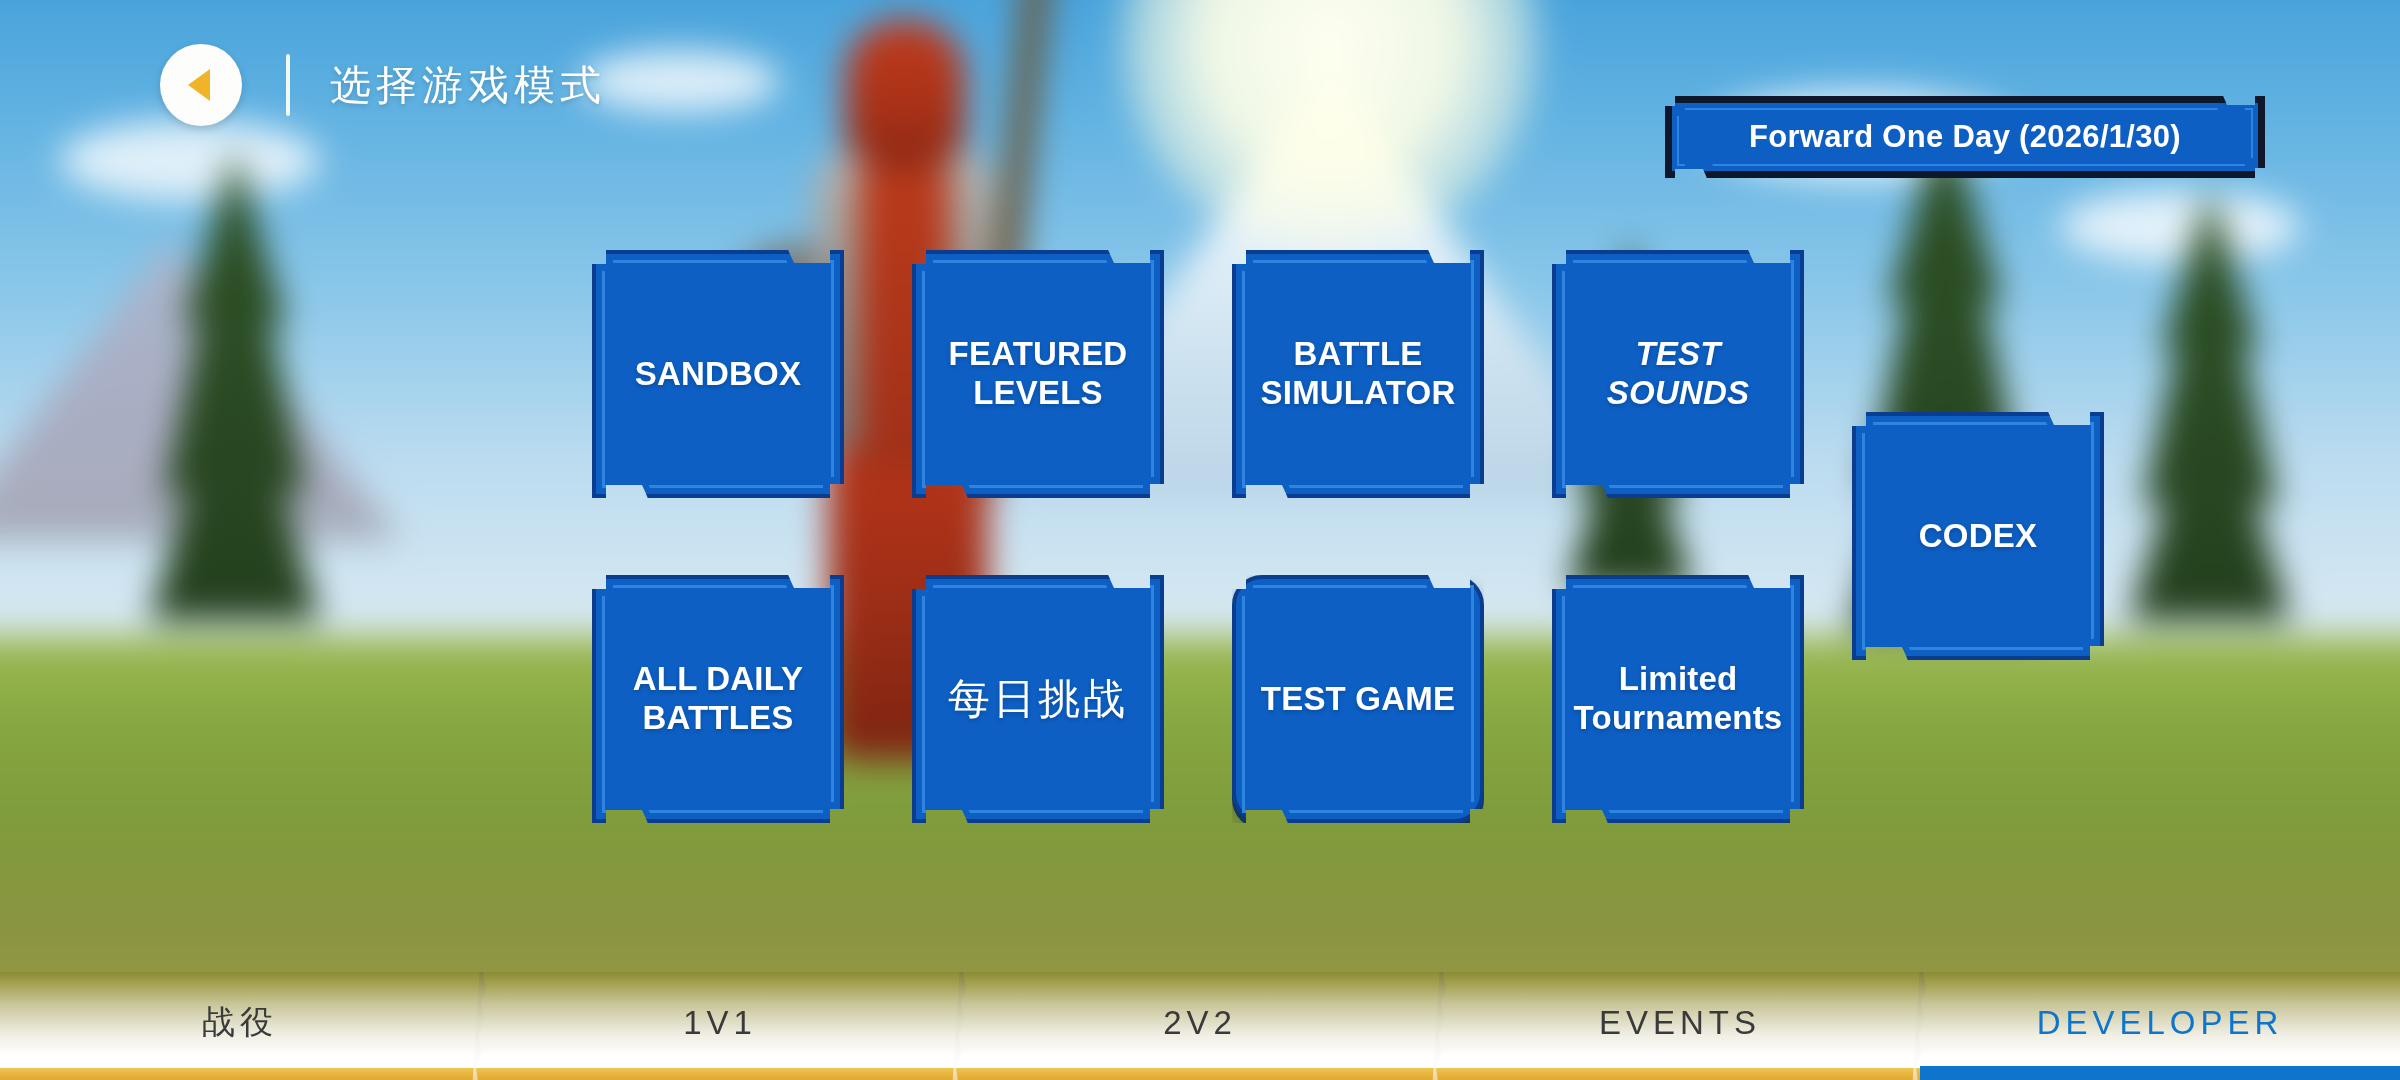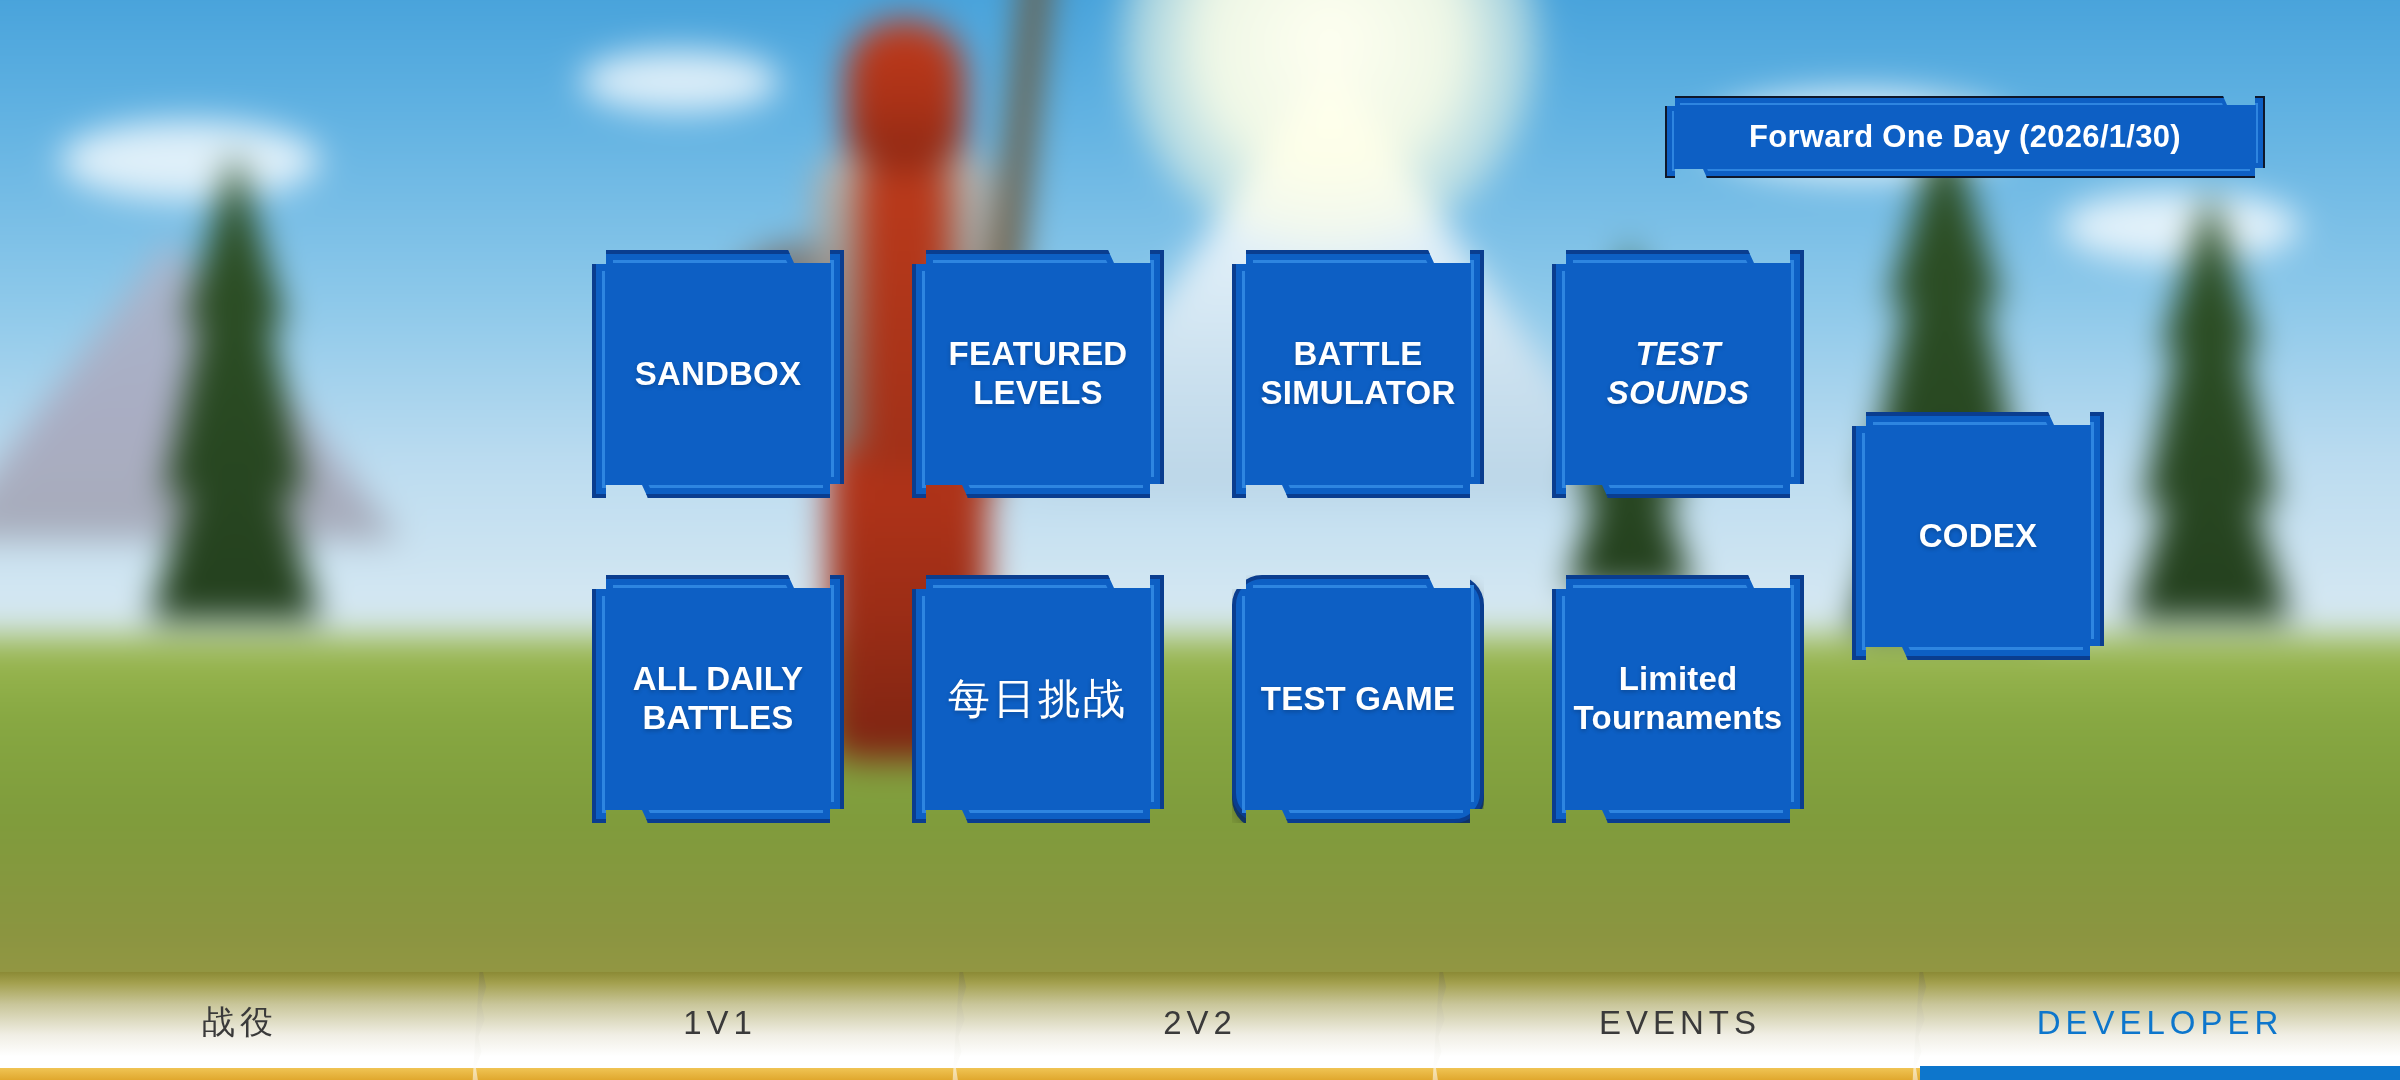--- a/index.html
+++ b/index.html
@@ -158,21 +158,21 @@
     text-shadow: 0 2px 5px rgba(0,0,0,0.18);
     white-space: nowrap;
   }
 
   
   .forward-btn {
     position: absolute;
     right: 135px; top: 96px;
     width: 600px; height: 82px;
     background: #0d5fc4;
-    border: 2px solid #0f172a;
+    border: 7px solid #0f172a;
     display: flex;
     align-items: center;
     justify-content: center;
     z-index: 20;
     cursor: pointer;
     box-shadow: 0 5px 0 rgba(7,44,105,0.85), 0 6px 13px rgba(0,0,0,0.3);
     clip-path: polygon(
       0% 10px, 10px 10px, 10px 0%,
       calc(100% - 42px) 0%, calc(100% - 38px) 9px, calc(100% - 10px) 9px, calc(100% - 10px) 0%,
       100% 0%, 100% calc(100% - 10px), calc(100% - 10px) calc(100% - 10px), calc(100% - 10px) 100%,
@@ -332,20 +332,27 @@
         <div class="k-spear"></div>
         <div class="k-shield"></div>
         <div class="k-legs"></div>
         <div class="k-body"></div>
         <div class="k-tabard"></div>
         <div class="k-helmet"></div>
       </div>
     </div>
   </div>
 
+  <div class="header">
+    <div class="back-btn">
+      <div class="back-tri"></div>
+    </div>
+    <div class="hdr-divider"></div>
+    <div class="hdr-title">选择游戏模式</div>
+  </div>
 
   <div class="forward-btn">
     <div class="inner-edge"></div>
     <div class="forward-label">Forward One Day (2026/1/30)</div>
   </div>
 
   <div id="grid">
       <div class="mode-btn" style="left: 592px; top: 250px; width: 252px; height: 248px;">
         <div class="inner-edge"></div>
         <div class="mode-label">SANDBOX</div>

